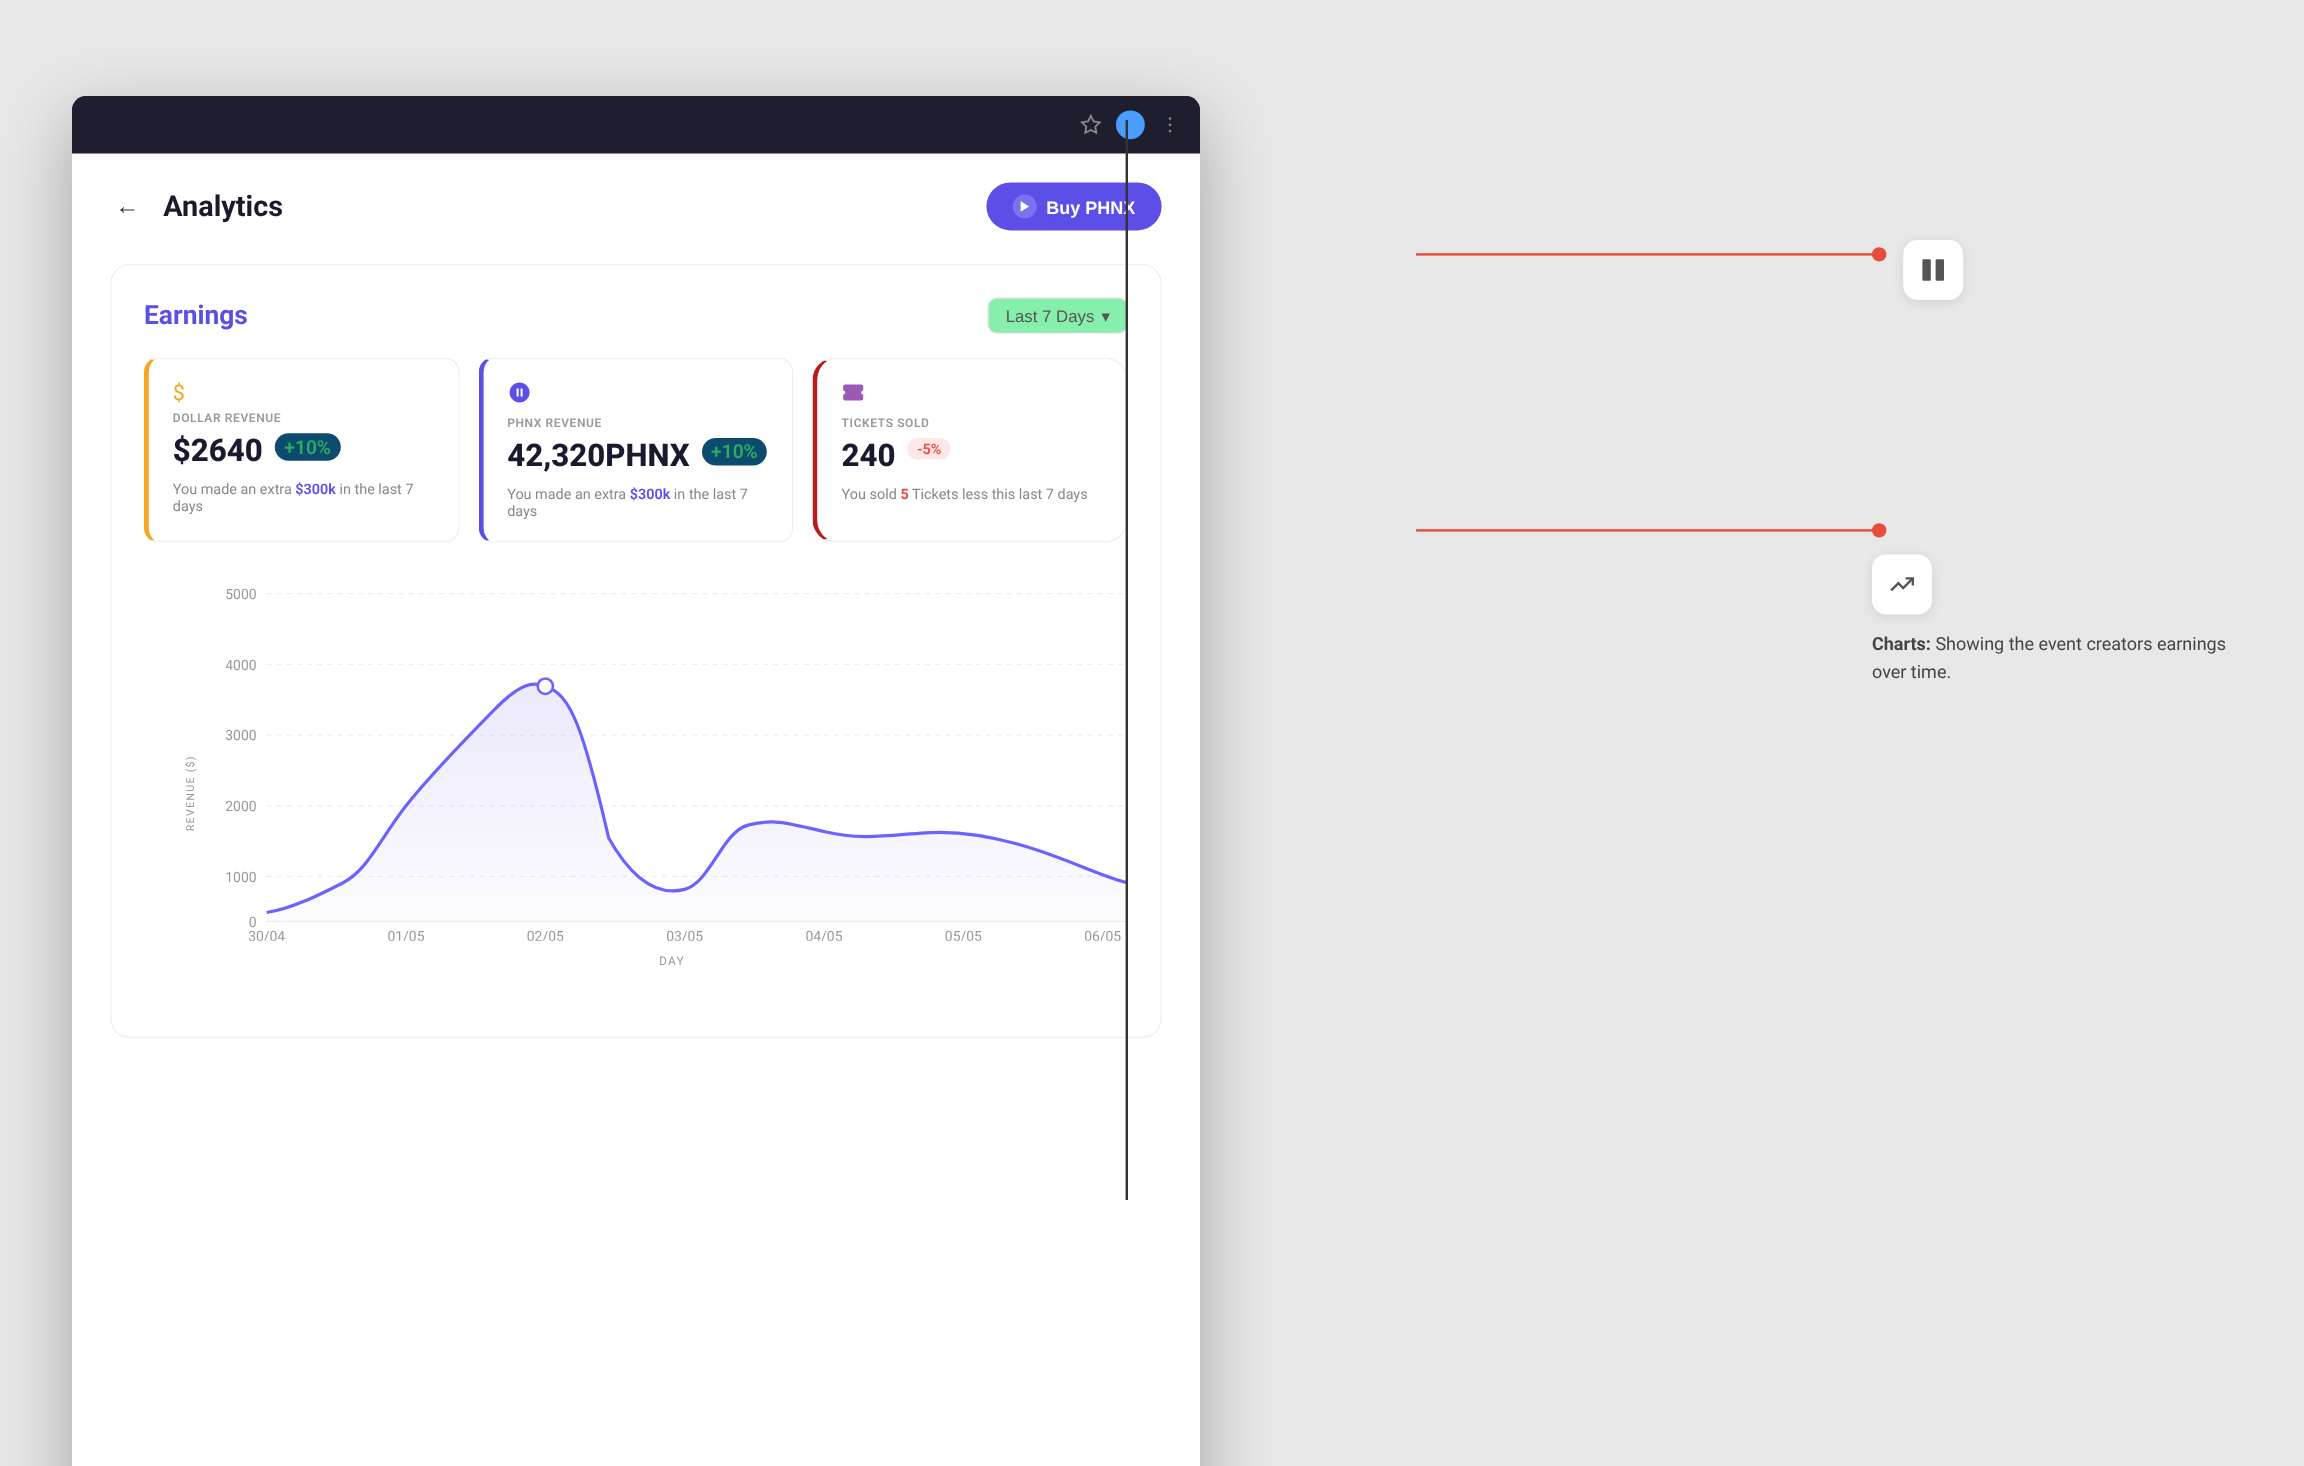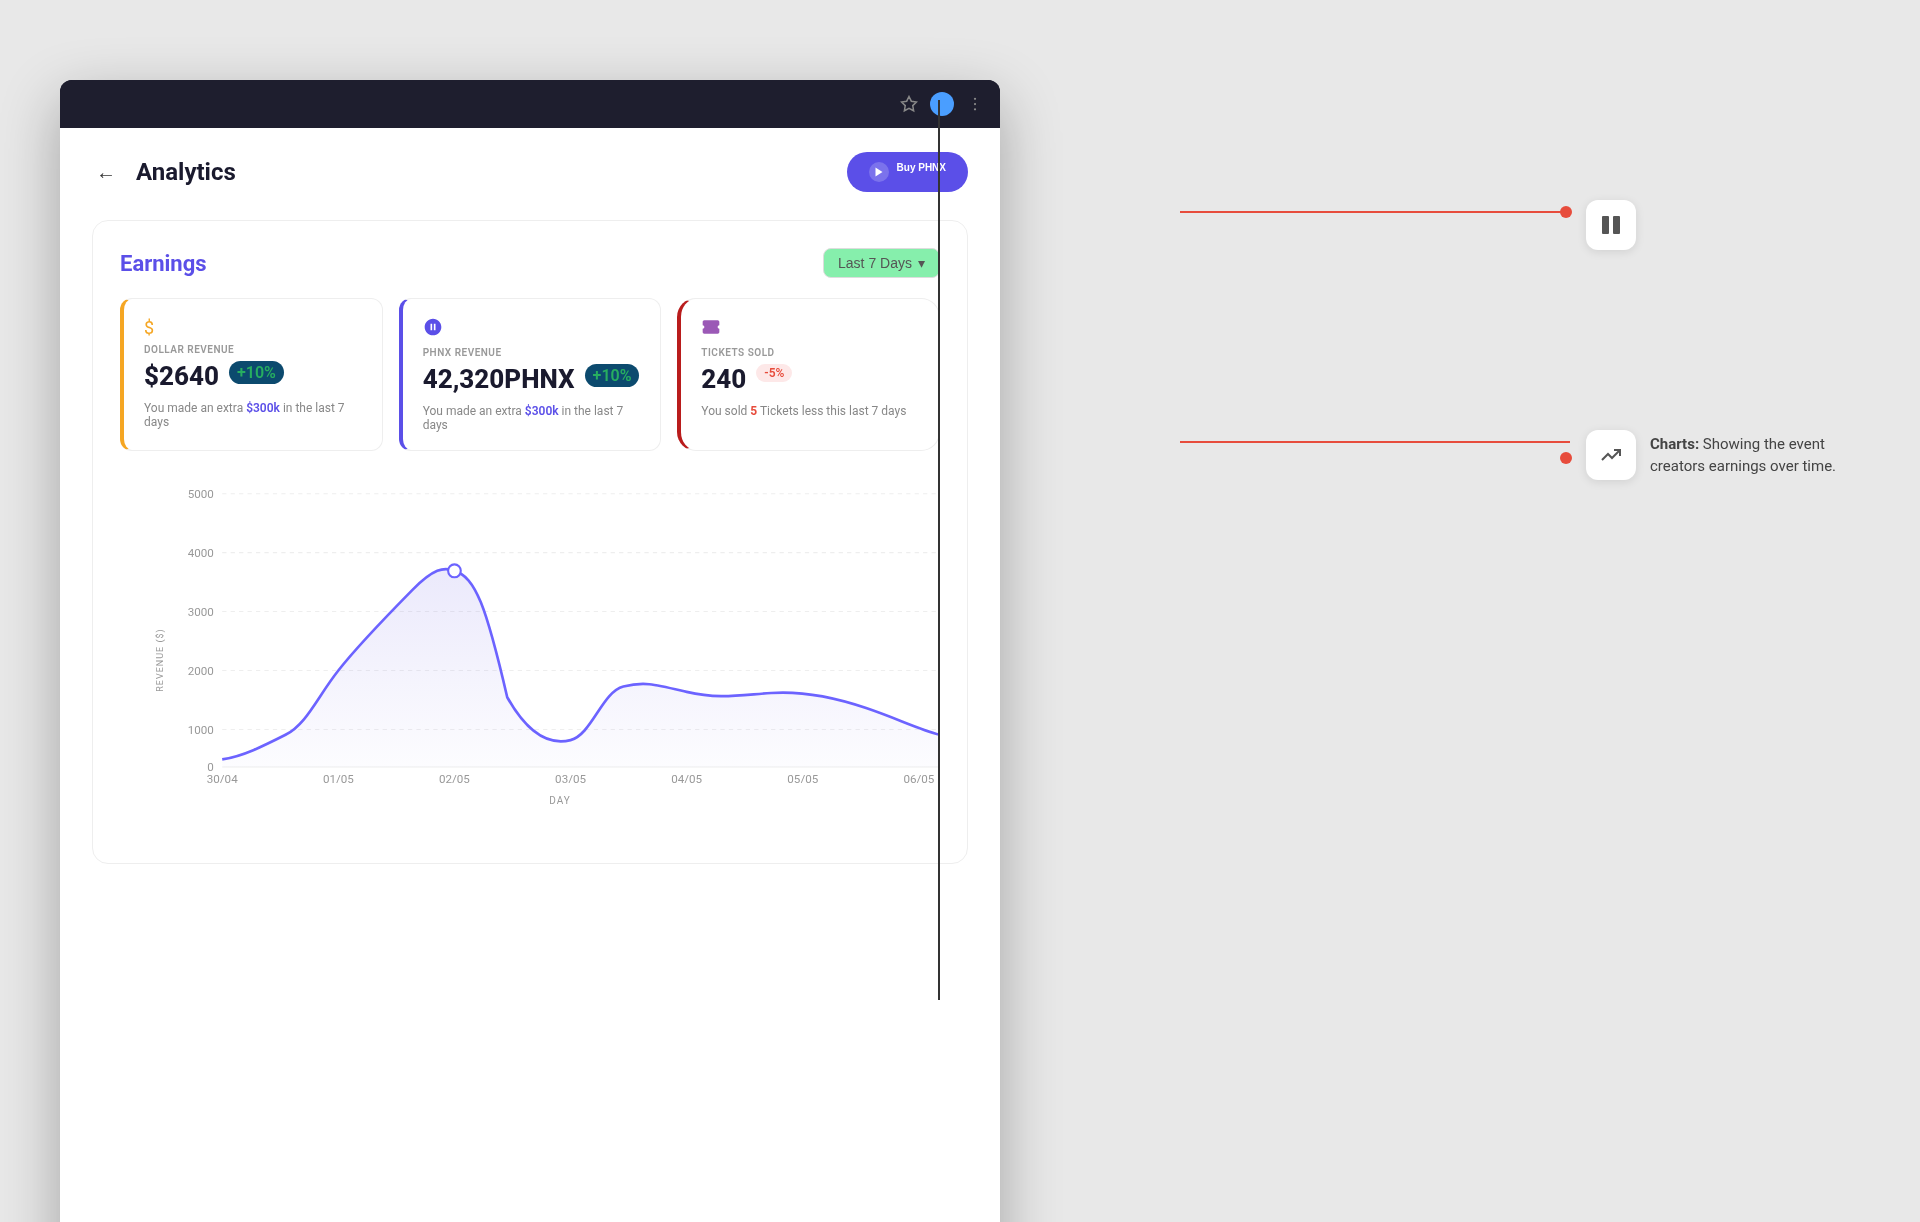--- a/index.html
+++ b/index.html
@@ -97,25 +97,25 @@
       font-weight: 700;
       color: #1a1a2e;
     }
 
     .buy-btn {
       background: #5B4FE8;
       color: white;
       border: none;
       border-radius: 24px;
       padding: 10px 22px;
-      font-size: 10px;
+      font-size: 15px;
       font-weight: 600;
       cursor: pointer;
       display: flex;
-      align-items: flex-start;
+      align-items: flex-end;
       gap: 8px;
     }
 
     .buy-btn-icon {
       width: 20px;
       height: 20px;
       background: rgba(255,255,255,0.2);
       border-radius: 50%;
       display: flex;
       align-items: center;
@@ -406,21 +406,21 @@
     <div style="position:absolute;left:-380px;top:11px;width:390px;height:2px;background:#e74c3c;"></div>
 
     <div style="width:50px;height:50px;background:white;border-radius:12px;display:flex;align-items:center;justify-content:center;box-shadow:0 2px 10px rgba(0,0,0,0.1);flex-shrink:0;">
       <svg width="24" height="24" viewBox="0 0 24 24" fill="#555">
         <rect x="3" y="3" width="7" height="18" rx="1"></rect>
           <rect x="14" y="3" width="7" height="18" rx="1"></rect>
       </svg>
     </div>
   </div>
 
-  <div style="display:flex;align-items:center;gap:14px;position:relative;">
+  <div style="display:flex;align-items:flex-start;gap:14px;position:relative;flex-direction:column;">
 
     <div style="width:12px;height:12px;background:#e74c3c;border-radius:50%;flex-shrink:0;margin-top:6px;"></div>
 
     <div style="position:absolute;left:-380px;top:11px;width:390px;height:2px;background:#e74c3c;"></div>
 
     <div style="width:50px;height:50px;background:white;border-radius:12px;display:flex;align-items:center;justify-content:center;box-shadow:0 2px 10px rgba(0,0,0,0.1);flex-shrink:0;">
       <svg width="24" height="24" viewBox="0 0 24 24" fill="none" stroke="#555" stroke-width="2">
         <polyline points="3,17 9,11 13,15 21,7"></polyline>
         <polyline points="15,7 21,7 21,13"></polyline>
       </svg>

